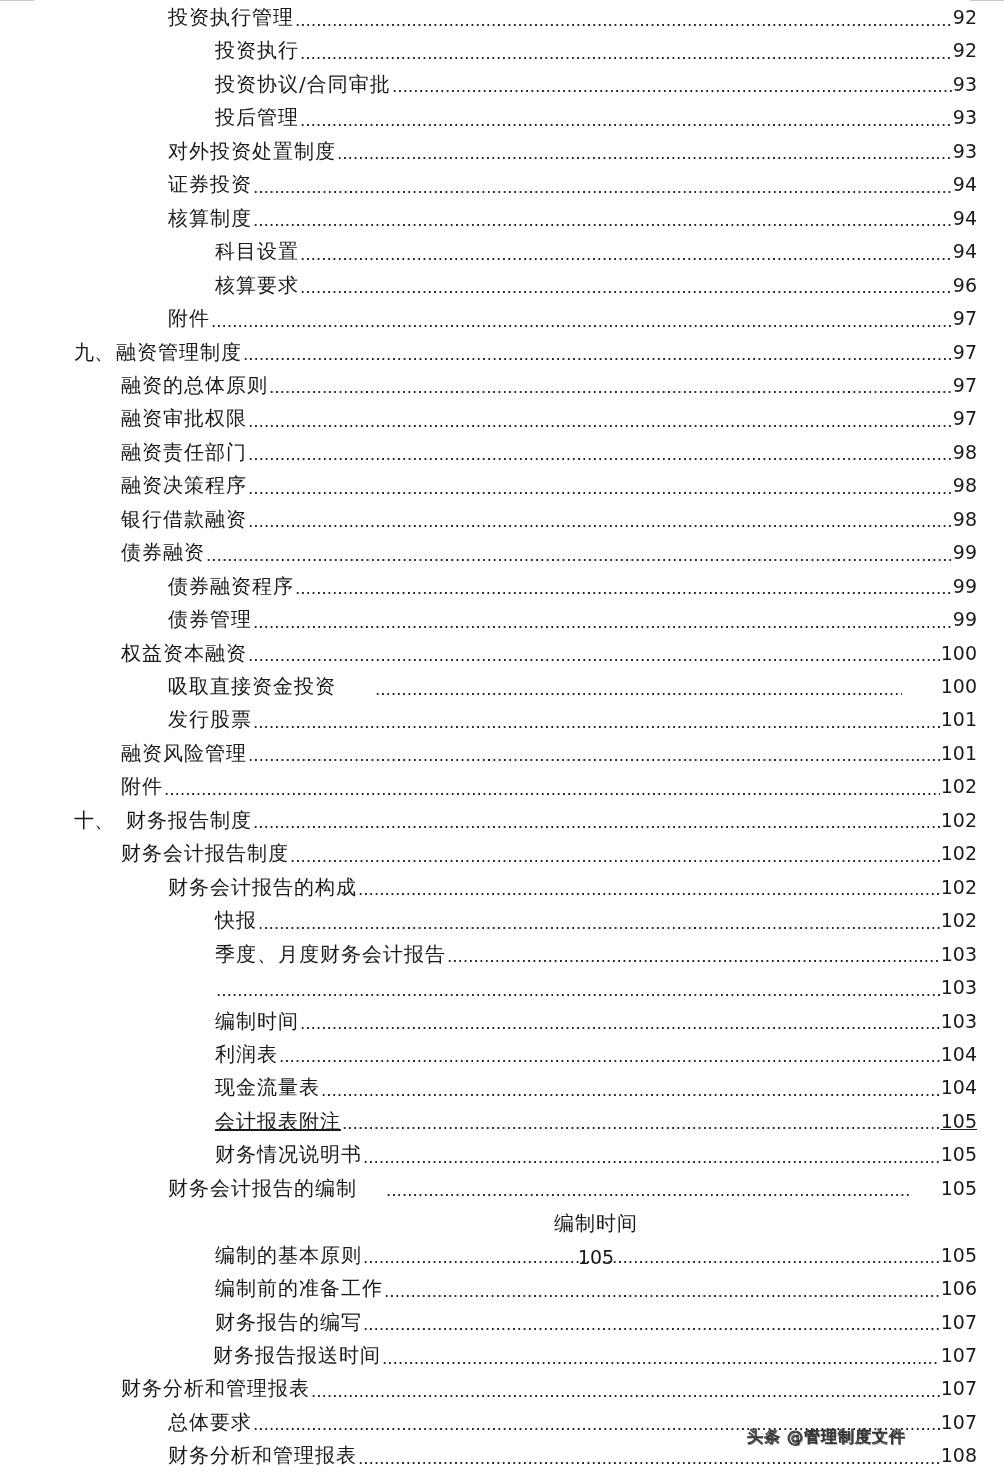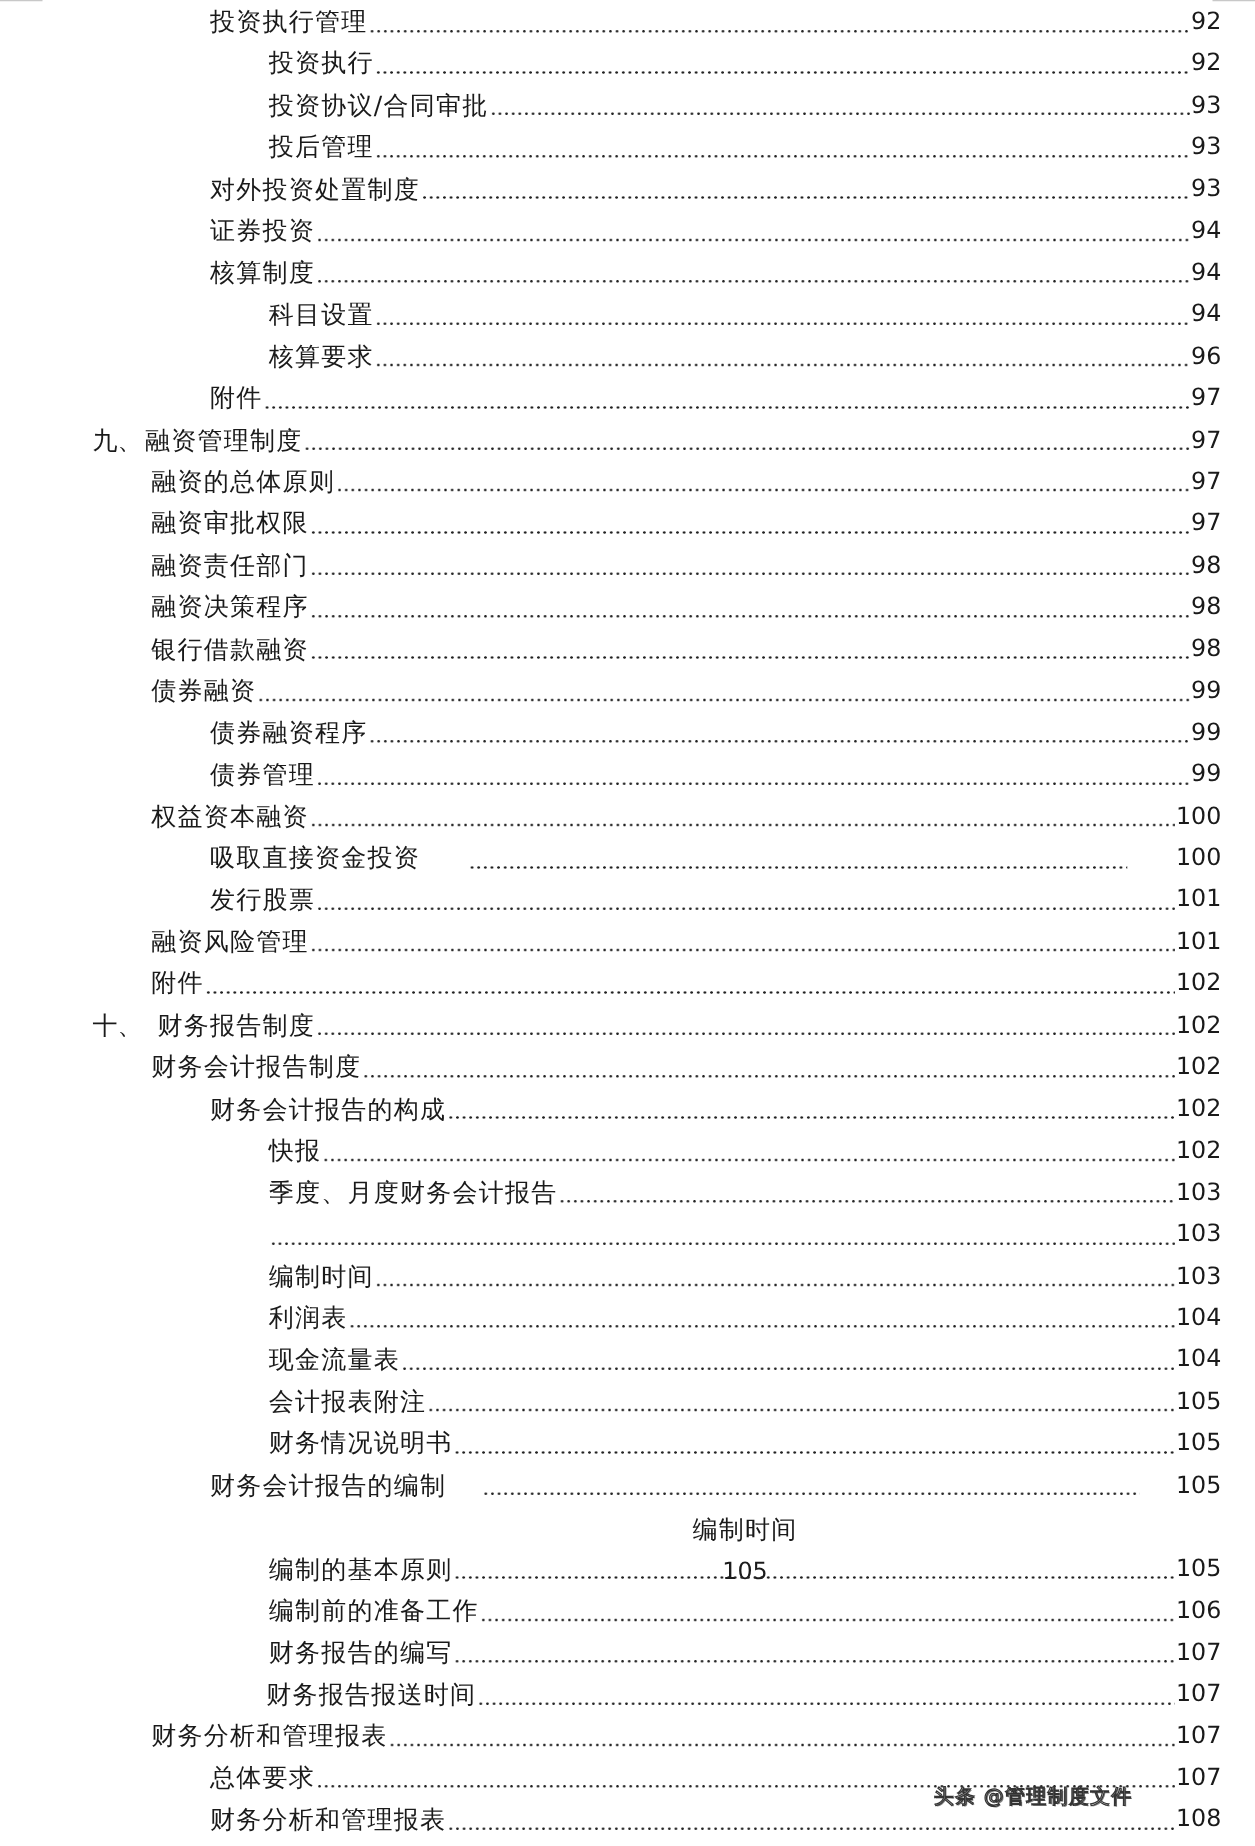--- a/index.html
+++ b/index.html
@@ -189,21 +189,21 @@
     <div class="toc-row" style="top: 1036.95px; left: 215px;">
       <span class="toc-title">利润表</span>
       <span class="toc-leader"></span>
       <span class="toc-page">104</span>
     </div>
     <div class="toc-row" style="top: 1070.4px; left: 215px;">
       <span class="toc-title">现金流量表</span>
       <span class="toc-leader"></span>
       <span class="toc-page">104</span>
     </div>
-    <div class="toc-row" style="top: 1103.85px; left: 215px;">
+    <div class="toc-row" style="top: 1103.85px; left: 215px; text-decoration: underline;">
       <span class="toc-title">会计报表附注</span>
       <span class="toc-leader"></span>
       <span class="toc-page">105</span>
     </div>
     <div class="toc-row" style="top: 1137.3px; left: 215px;">
       <span class="toc-title">财务情况说明书</span>
       <span class="toc-leader"></span>
       <span class="toc-page">105</span>
     </div>
     <div class="toc-row" style="top: 1170.75px; left: 168px; gap: 28px;">

